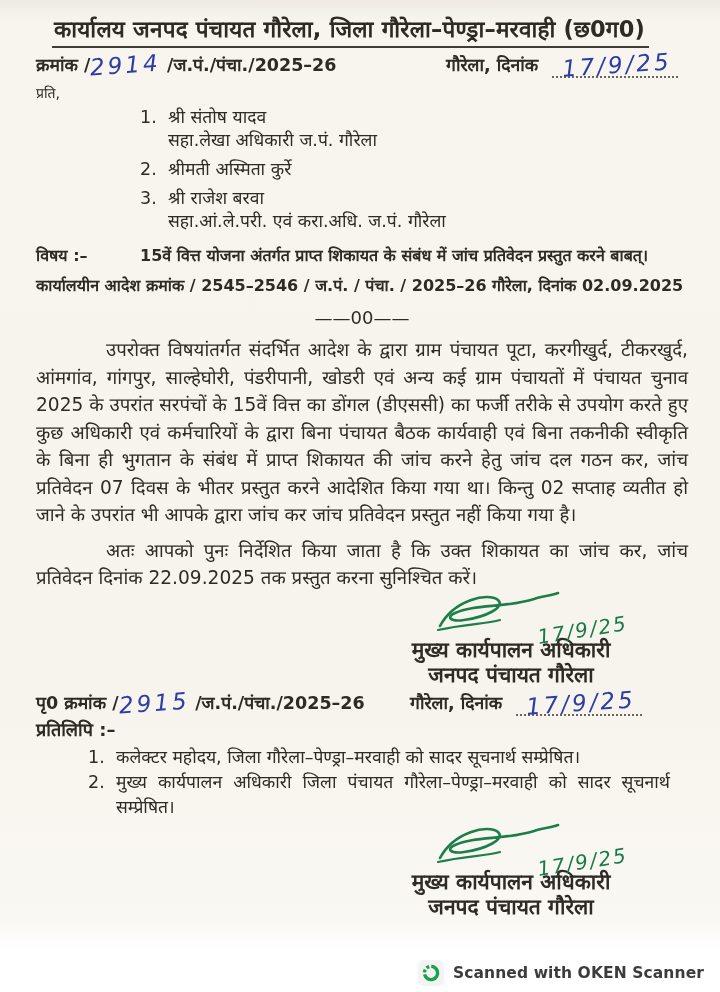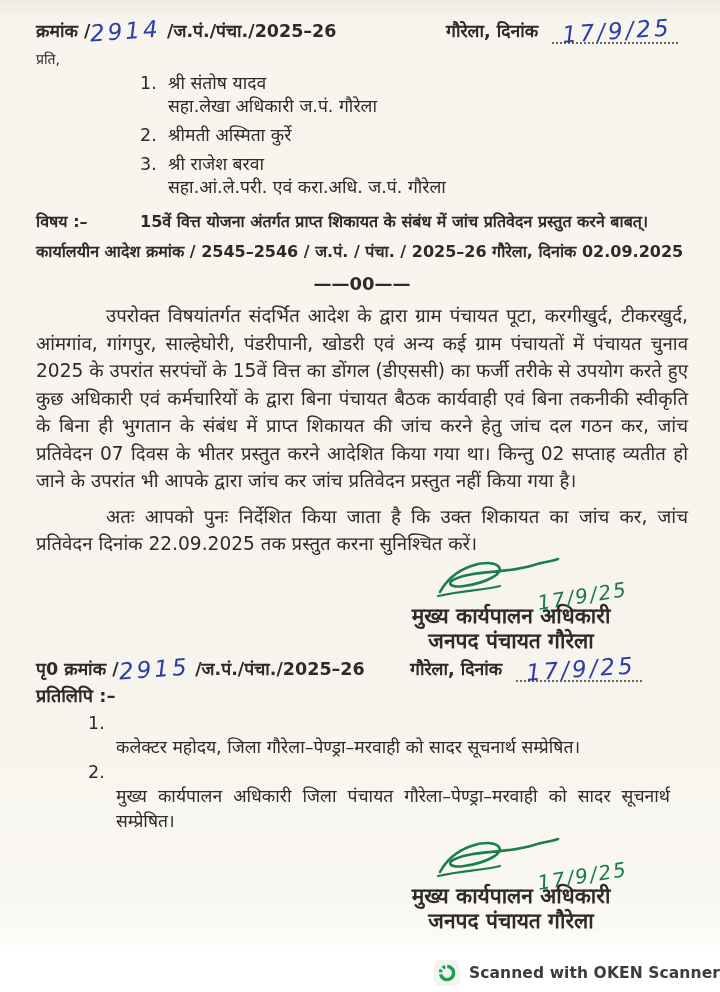--- a/index.html
+++ b/index.html
@@ -31,52 +31,53 @@
   
   .recipients{margin:4px 0 10px 104px;font-size:17.5px;line-height:23px;}
   .recipient{margin-bottom:6px;}
   .r-line1{display:flex;}
   .r-num{width:28px;flex-shrink:0;}
   .r-desig{margin-left:28px;}
   
   .kv{display:flex;font-size:16px;font-weight:bold;line-height:26px;margin-top:4px;}
   .kv-label{width:104px;flex-shrink:0;}
   .kv-text{flex:1;text-align:justify;}
-  .separator{text-align:center;font-size:18px;font-weight:bold;margin:8px 0 2px;}
+  .separator{text-align:center;font-size:18px;font-weight:normal;margin:8px 0 2px;}
   
   .body-para{margin:8px 0 0;font-size:18.6px;line-height:27.5px;text-align:justify;text-indent:70px;}
   
   .sig-block{width:270px;margin:-4px 42px 0 auto;text-align:center;position:relative;}
   .sig-art{position:relative;height:50px;}
   .sig-svg{position:absolute;left:58px;top:2px;}
   .sig-date{position:absolute;right:18px;bottom:-2px;transform:rotate(-9deg);font-size:20px;letter-spacing:2px;}
   .sig-line{font-size:21px;font-weight:bold;line-height:25px;}
   .dateline-row{display:flex;justify-content:space-between;align-items:flex-end;margin-top:2px;font-size:17.5px;font-weight:bold;}
   .dl-left{white-space:nowrap;}
   .dl-right{white-space:nowrap;margin-right:46px;}
   .copy-label{font-size:18px;font-weight:bold;margin-top:2px;}
   .copy-list{margin:4px 0 0 52px;font-size:17.5px;line-height:25px;}
   .copy-item{display:flex;}
   .c-num{width:28px;flex-shrink:0;}
-  .c-text{flex:1;text-align:justify;padding-right:18px;margin-top:24px;}
+  .c-text{flex:1;text-align:justify;padding-right:18px;}
   
   .scan-footer{
     position:absolute;left:0;right:0;bottom:0;height:38px;background:#ffffff;
-    display:flex;align-items:center;justify-content:flex-end;gap:9px;
+    display:flex;align-items:center;justify-content:flex-end;gap:9px;padding-right:16px;
   }
   .oken-badge{width:26px;height:26px;border-radius:6px;background:#f3f3f3;display:flex;align-items:center;justify-content:center;}
   .scan-text{font-size:15.5px;color:#3c3c3c;font-weight:bold;letter-spacing:.1px;}
 </style>
 </head>
 <body>
 
 <div class="page">
   <div class="content">
 
     
+    <div class="title">कार्यालय जनपद पंचायत गौरेला, जिला गौरेला–पेण्ड्रा–मरवाही (छ0ग0)</div>
 
     <div class="ref-row">
       <div class="ref-left">
         <span>क्रमांक /</span><span class="hw blue rot">2914</span><span> /ज.पं./पंचा./2025–26</span>
       </div>
       <div class="ref-right">
         <span>गौरेला, दिनांक</span>
         <span class="dotline"><span class="hw blue rot">17/9/25</span></span>
       </div>
     </div>

